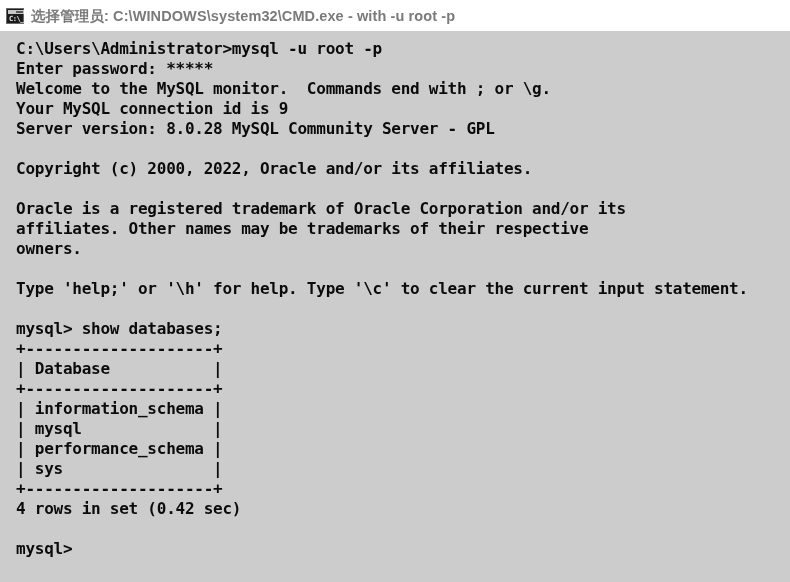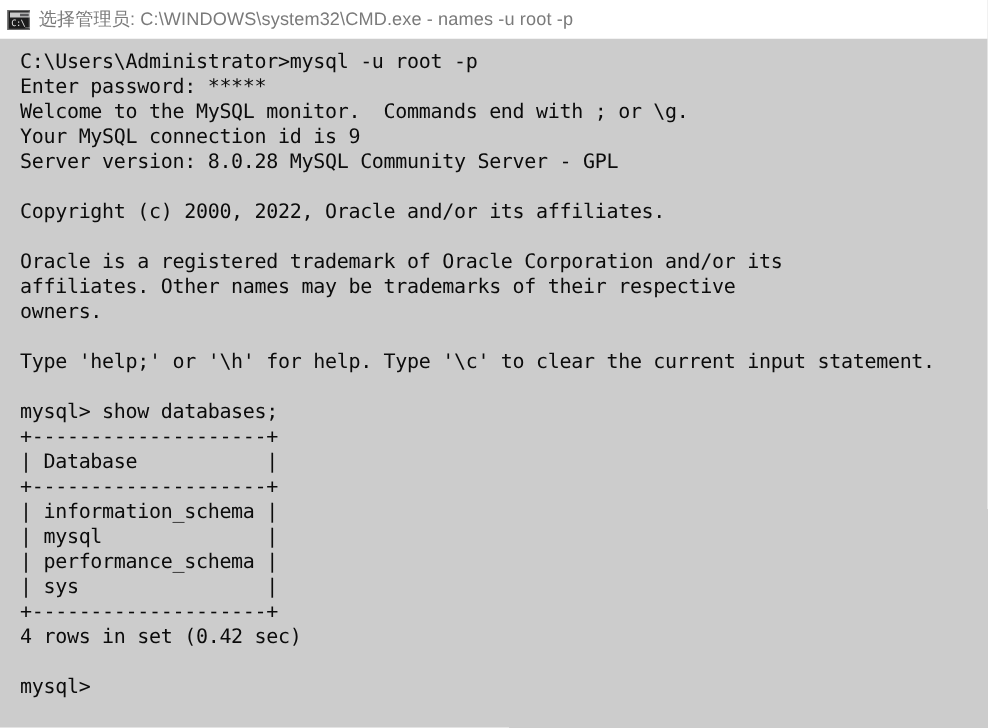--- a/index.html
+++ b/index.html
@@ -15,20 +15,21 @@
     font-family: "Liberation Sans", sans-serif;
   }
 
   
   #cmd-window {
     width: 790px;
     height: 582px;
     display: flex;
     flex-direction: column;
     background: #ffffff;
+    font-weight: bold;
   }
 
   
   #titlebar {
     height: 31px;
     flex: 0 0 31px;
     background: #ffffff;
     display: flex;
     align-items: center;
     padding-left: 6px;
@@ -123,20 +124,20 @@
 
   <div id="titlebar">
     <div id="titlebar-icon">
       <div class="ic-frame">
         <div class="ic-bar">
           <div class="ic-dots"></div>
         </div>
         <div class="ic-text">C:\_</div>
       </div>
     </div>
-    <div id="titlebar-text">选择管理员: C:\WINDOWS\system32\CMD.exe - names  -u root -p</div>
+    <div id="titlebar-text">选择管理员: C:\WINDOWS\system32\CMD.exe - with  -u root -p</div>
   </div>
 
   <div id="console">
     <div id="console-text"><span class="console-line">C:\Users\Administrator&gt;mysql -u root -p</span><span class="console-line">Enter password: *****</span><span class="console-line">Welcome to the MySQL monitor.  Commands end with ; or \g.</span><span class="console-line">Your MySQL connection id is 9</span><span class="console-line">Server version: 8.0.28 MySQL Community Server - GPL</span><span class="console-line">&nbsp;</span><span class="console-line">Copyright (c) 2000, 2022, Oracle and/or its affiliates.</span><span class="console-line">&nbsp;</span><span class="console-line">Oracle is a registered trademark of Oracle Corporation and/or its</span><span class="console-line">affiliates. Other names may be trademarks of their respective</span><span class="console-line">owners.</span><span class="console-line">&nbsp;</span><span class="console-line">Type 'help;' or '\h' for help. Type '\c' to clear the current input statement.</span><span class="console-line">&nbsp;</span><span class="console-line">mysql&gt; show databases;</span><span class="console-line">+--------------------+</span><span class="console-line">| Database           |</span><span class="console-line">+--------------------+</span><span class="console-line">| information_schema |</span><span class="console-line">| mysql              |</span><span class="console-line">| performance_schema |</span><span class="console-line">| sys                |</span><span class="console-line">+--------------------+</span><span class="console-line">4 rows in set (0.42 sec)</span><span class="console-line">&nbsp;</span><span class="console-line">mysql&gt;</span></div>
   </div>
 
 </div>
 
 </body></html>

